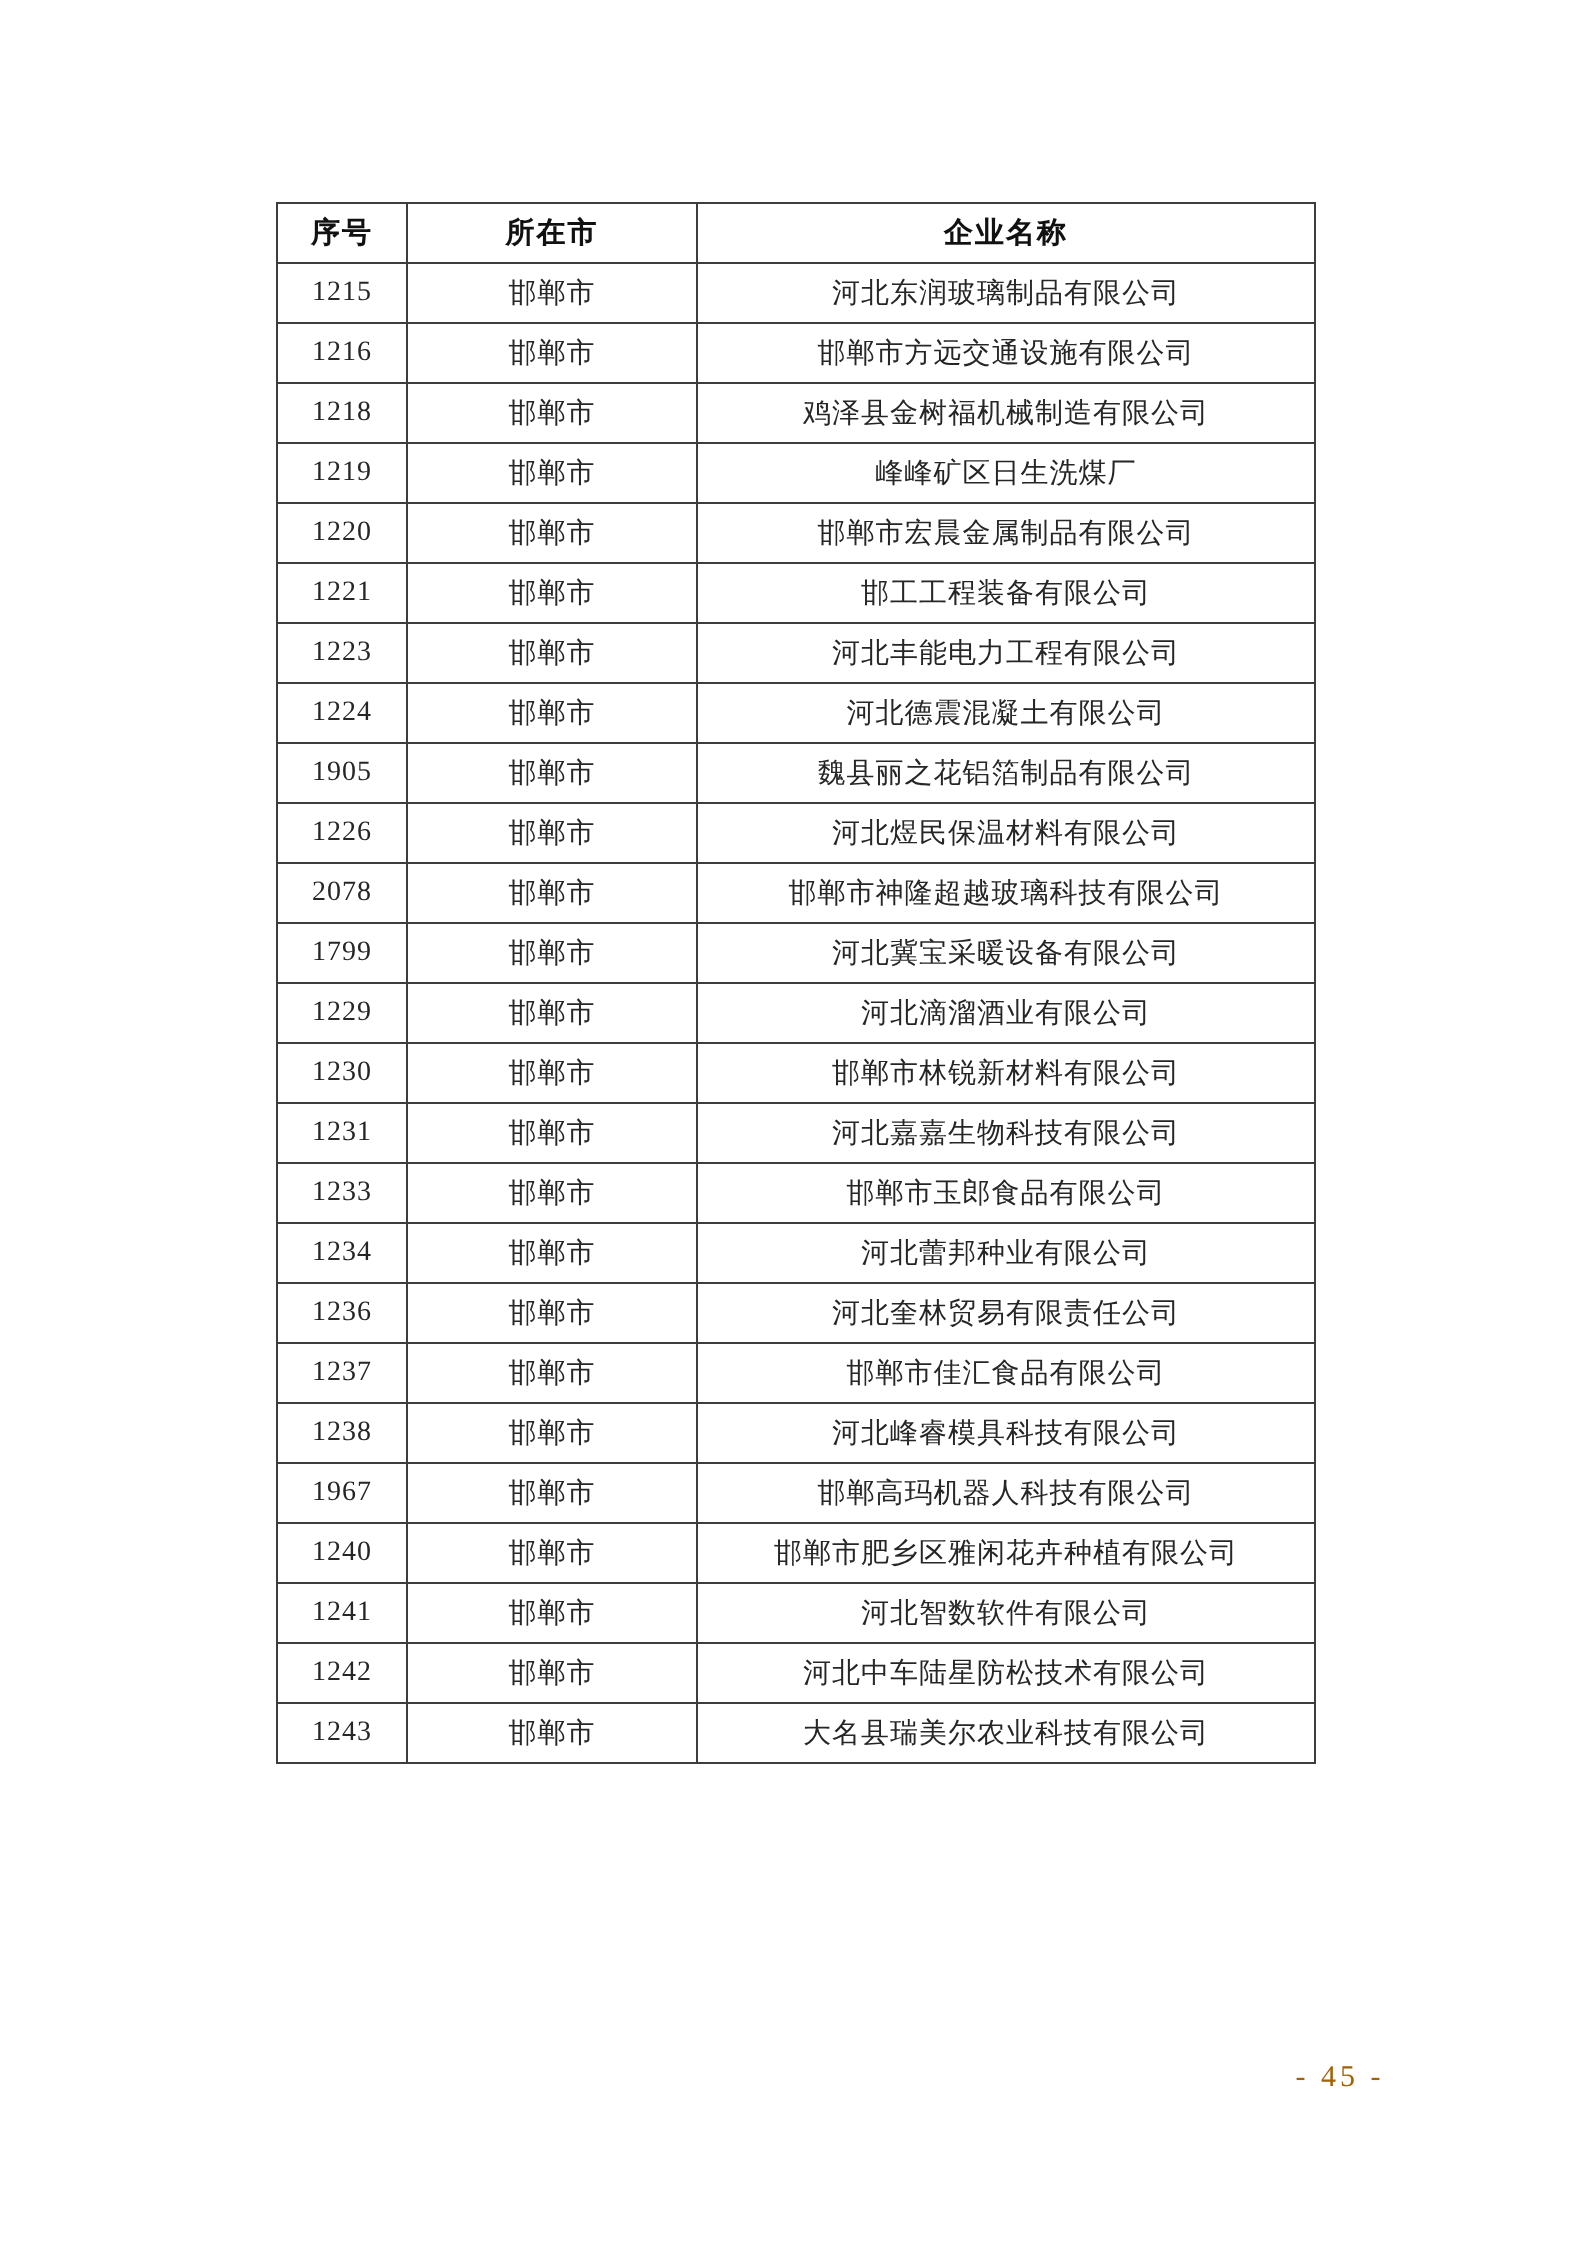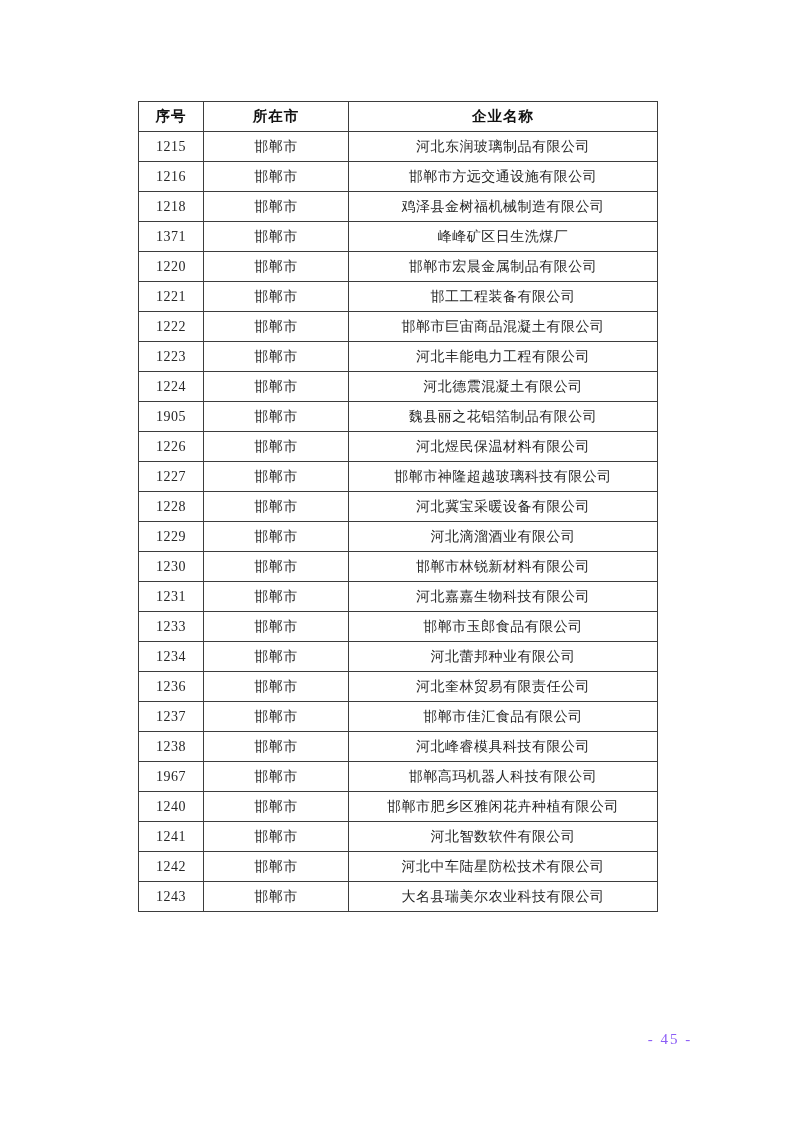--- a/index.html
+++ b/index.html
@@ -51,21 +51,21 @@
     letter-spacing: 0.2px;
   }
   .page-number {
     position: absolute;
     left: 634px;
     top: 1031px;
     width: 72px;
     text-align: center;
     font-size: 15px;
     letter-spacing: 2px;
-    color: #8b5cf6;
+    color: #a16207;
   }
 </style>
 </head>
 <body>
 
 <div class="page">
 
   <table class="company-table">
     <colgroup>
       <col style="width:65px">
@@ -89,66 +89,61 @@
           <td class="serial-cell">1216</td>
           <td class="city-cell">邯郸市</td>
           <td class="company-cell">邯郸市方远交通设施有限公司</td>
         </tr>
         <tr>
           <td class="serial-cell">1218</td>
           <td class="city-cell">邯郸市</td>
           <td class="company-cell">鸡泽县金树福机械制造有限公司</td>
         </tr>
         <tr>
-          <td class="serial-cell">1371</td>
+          <td class="serial-cell">1219</td>
           <td class="city-cell">邯郸市</td>
           <td class="company-cell">峰峰矿区日生洗煤厂</td>
         </tr>
         <tr>
           <td class="serial-cell">1220</td>
           <td class="city-cell">邯郸市</td>
           <td class="company-cell">邯郸市宏晨金属制品有限公司</td>
         </tr>
         <tr>
           <td class="serial-cell">1221</td>
           <td class="city-cell">邯郸市</td>
           <td class="company-cell">邯工工程装备有限公司</td>
         </tr>
         <tr>
-          <td class="serial-cell">1222</td>
-          <td class="city-cell">邯郸市</td>
-          <td class="company-cell">邯郸市巨宙商品混凝土有限公司</td>
-        </tr>
-        <tr>
           <td class="serial-cell">1223</td>
           <td class="city-cell">邯郸市</td>
           <td class="company-cell">河北丰能电力工程有限公司</td>
         </tr>
         <tr>
           <td class="serial-cell">1224</td>
           <td class="city-cell">邯郸市</td>
           <td class="company-cell">河北德震混凝土有限公司</td>
         </tr>
         <tr>
           <td class="serial-cell">1905</td>
           <td class="city-cell">邯郸市</td>
           <td class="company-cell">魏县丽之花铝箔制品有限公司</td>
         </tr>
         <tr>
           <td class="serial-cell">1226</td>
           <td class="city-cell">邯郸市</td>
           <td class="company-cell">河北煜民保温材料有限公司</td>
         </tr>
         <tr>
-          <td class="serial-cell">1227</td>
+          <td class="serial-cell">2078</td>
           <td class="city-cell">邯郸市</td>
           <td class="company-cell">邯郸市神隆超越玻璃科技有限公司</td>
         </tr>
         <tr>
-          <td class="serial-cell">1228</td>
+          <td class="serial-cell">1799</td>
           <td class="city-cell">邯郸市</td>
           <td class="company-cell">河北冀宝采暖设备有限公司</td>
         </tr>
         <tr>
           <td class="serial-cell">1229</td>
           <td class="city-cell">邯郸市</td>
           <td class="company-cell">河北滴溜酒业有限公司</td>
         </tr>
         <tr>
           <td class="serial-cell">1230</td>

